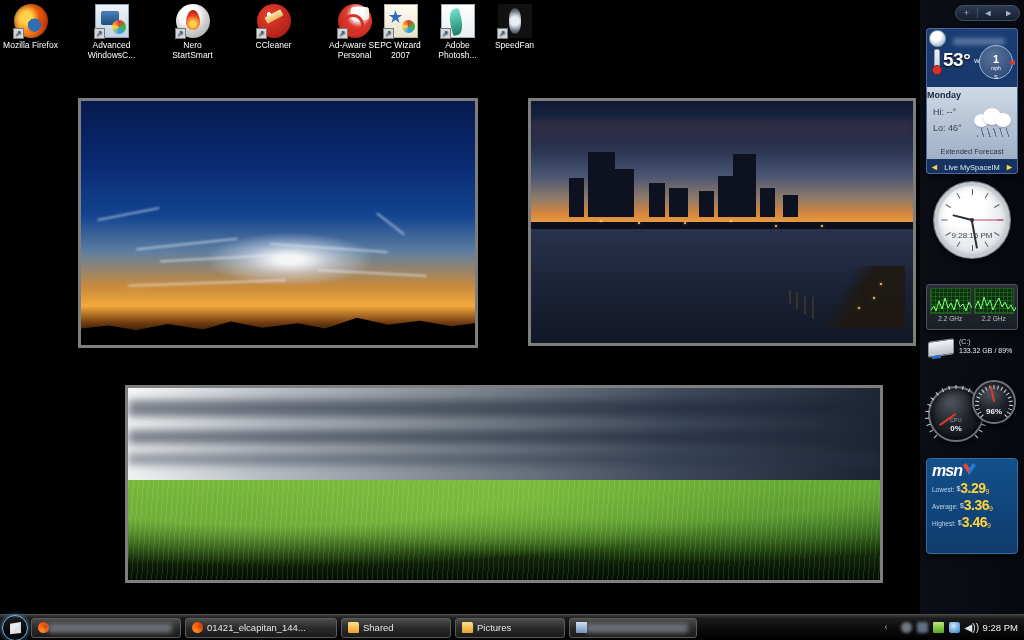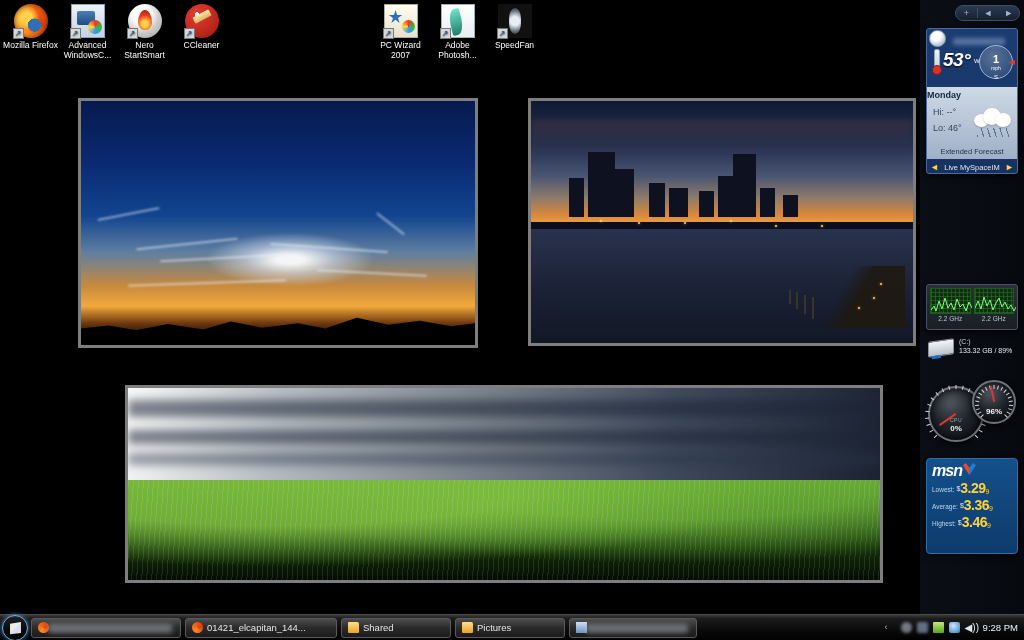--- a/index.html
+++ b/index.html
@@ -182,21 +182,20 @@
     border:1px solid #8fa2b6;
   }
   .wx-loc {
     position:absolute; left:26px; top:9px; width:52px; height:7px;
     background:rgba(150,172,205,.5); filter:blur(2.2px); border-radius:2px;
   }
   .wx-temp {
     position:absolute; left:16px; top:20px; color:#fff;
     font-size:19px; font-weight:bold; letter-spacing:-.5px;
     text-shadow:0 1px 2px #000;
-    font-style:italic;
   }
   .wx-thermo {
     position:absolute; left:5px; top:20px; width:8px; height:26px;
   }
   .wx-thermo:before {
     content:""; position:absolute; left:2px; top:0; width:4px; height:19px;
     background:linear-gradient(#f0f3f7,#c9d2dc); border-radius:2px 2px 0 0;
     border:1px solid #96a3b2;
   }
   .wx-thermo:after {
@@ -418,21 +417,21 @@
   .tray-ic.green { background:linear-gradient(#bfe97a,#57a524); border-radius:1px; }
   .tray-ic.net { background:radial-gradient(circle at 40% 35%, #cfe6ff, #2d7fc4); border-radius:2px; }
   .tray-ic.vol { color:#dfe6ee; font-size:10px; line-height:11px; }
   #tray-clock { color:#eef2f6; font-size:9.5px; padding-left:2px; }
 </style>
 </head>
 <body>
 
 <div id="desktop">
 
-  <div class="icon-row" id="icons-g1" style="left:2px;">
+  <div class="icon-row" id="icons-g1" style="left:2px;gap:24px;">
       <div class="desk-icon">
         <div class="glyph">
           <div class="ic-ff" style="position: absolute; width: 34px; height: 34px;"></div>
           <div class="shortcut-arrow"></div>
         </div>
         <span class="cap">Mozilla Firefox</span>
       </div>
       <div class="desk-icon">
         <div class="glyph">
           <div class="ic-awc" style="position: absolute; width: 34px; height: 34px;">
@@ -453,20 +452,30 @@
         <span class="cap">Nero StartSmart</span>
       </div>
       <div class="desk-icon">
         <div class="glyph">
           <div class="ic-ccl" style="position: absolute; width: 34px; height: 34px;">
             <i style="position:absolute;left:8px;top:9px;width:18px;height:7px;background:linear-gradient(#ffe9b0,#e0b35c);border-radius:1px;transform:rotate(-28deg)"></i>
           </div>
           <div class="shortcut-arrow"></div>
         </div>
         <span class="cap">CCleaner</span>
+      </div>
+      <div class="desk-icon">
+        <div class="glyph">
+          <div class="ic-adaware" style="position: absolute; width: 34px; height: 34px;">
+            <i style="position:absolute;left:13px;top:3px;width:18px;height:13px;background:radial-gradient(circle at 40% 40%,#fff 0 35%,#e8e2d0 100%);border-radius:3px"></i>
+            <i style="position:absolute;left:4px;top:10px;width:22px;height:22px;border:3px solid #d8322a;border-radius:50%"></i>
+          </div>
+          <div class="shortcut-arrow"></div>
+        </div>
+        <span class="cap">Ad-Aware SE Personal</span>
       </div>
     </div>
   <div class="icon-row" id="icons-g2" style="left:372px;">
       <div class="desk-icon">
         <div class="glyph">
           <div class="ic-pcwiz" style="position: absolute; width: 34px; height: 34px;">
             <i style="position:absolute;left:4px;top:5px;width:14px;height:14px;background:#2f6cc4;clip-path:polygon(50% 0,61% 35%,98% 35%,68% 57%,79% 92%,50% 70%,21% 92%,32% 57%,2% 35%,39% 35%)"></i>
             <i style="position:absolute;right:2px;bottom:4px;width:13px;height:13px;background:conic-gradient(#e33,#3b3,#39f,#fd3,#e33);border-radius:50%"></i>
           </div>
           <div class="shortcut-arrow"></div>
@@ -592,20 +601,41 @@
         <div class="wx-rain"></div>
         <div class="wx-ext2">Extended Forecast</div>
       </div>
       <div class="wx-bottom">
         <span class="wx-arrow">◄</span>
         <span class="wx-live">Live MySpaceIM</span>
         <span class="wx-arrow">►</span>
       </div>
     </div>
 
+    <div class="gadget" id="g-clock">
+      <div class="clock-face" id="clock-face">
+          <div class="tick" style="transform: rotate(330deg);"></div>
+          <div class="tick" style="transform: rotate(300deg);"></div>
+          <div class="tick" style="transform: rotate(270deg);"></div>
+          <div class="tick" style="transform: rotate(240deg);"></div>
+          <div class="tick" style="transform: rotate(210deg);"></div>
+          <div class="tick" style="transform: rotate(180deg);"></div>
+          <div class="tick" style="transform: rotate(150deg);"></div>
+          <div class="tick" style="transform: rotate(120deg);"></div>
+          <div class="tick" style="transform: rotate(90deg);"></div>
+          <div class="tick" style="transform: rotate(60deg);"></div>
+          <div class="tick" style="transform: rotate(30deg);"></div>
+          <div class="tick" style="transform: rotate(0deg);"></div>
+        <div class="clock-digital">9:28:15 PM</div>
+        <div class="hand h" id="hand-hour" style="transform: translateX(-50%) rotate(284deg);"></div>
+        <div class="hand m" id="hand-min" style="transform: translateX(-50%) rotate(169.5deg);"></div>
+        <div class="hand s" id="hand-sec" style="transform: translateX(-50%) rotate(90deg);"></div>
+        <div class="clock-hub"></div>
+      </div>
+    </div>
 
     <div class="gadget" id="g-cpu">
       <div class="cpu-cell">
         <div class="cpu-graph">
           <svg width="41" height="26" viewBox="0 0 41 26">
             <polyline points="0,21 3,17 5,22 8,12 11,20 14,9 17,19 20,14 23,21 26,10 29,18 32,15 35,22 38,13 41,19" fill="none" stroke="#7dff7d" stroke-width="1"></polyline>
           </svg>
         </div>
         <div class="cpu-label">2.2 GHz</div>
       </div>

